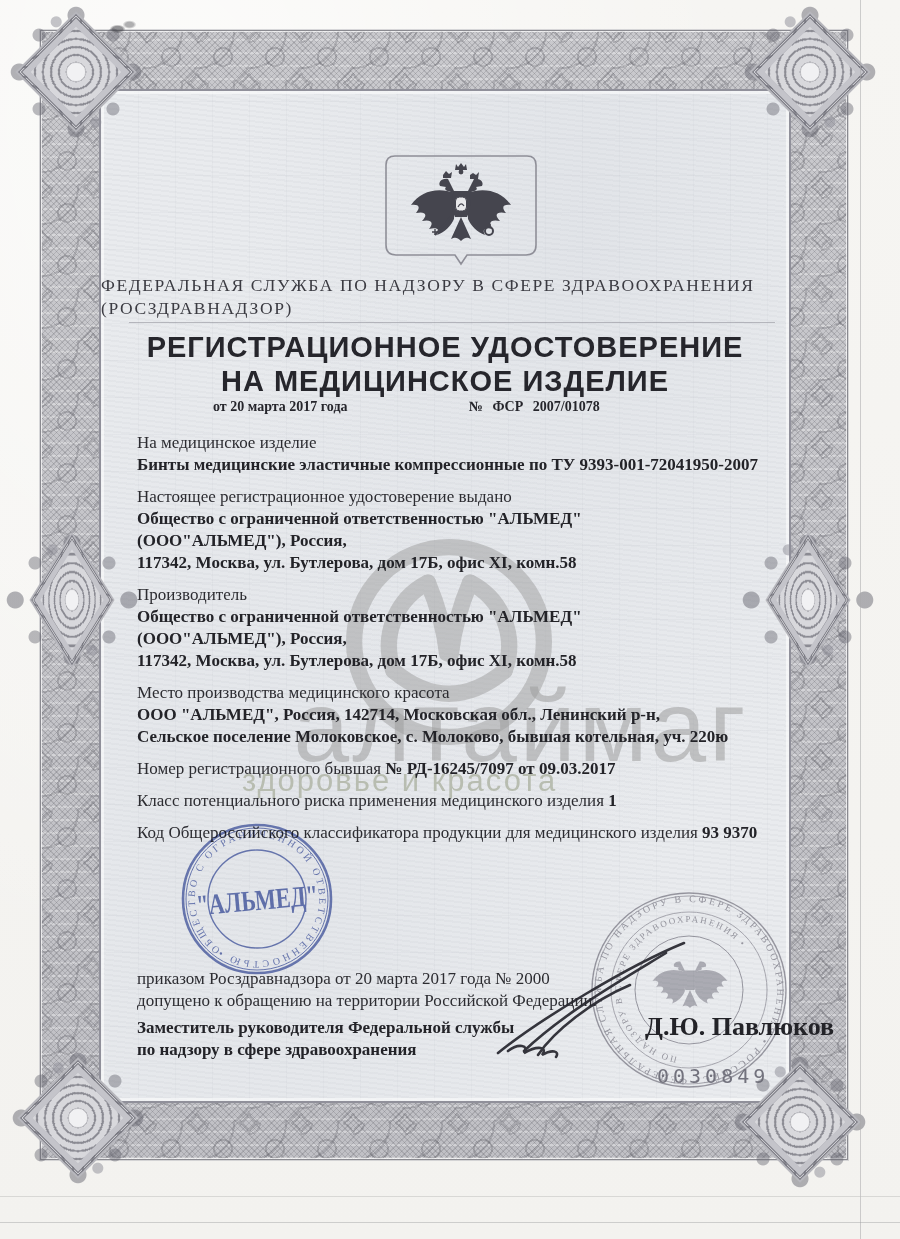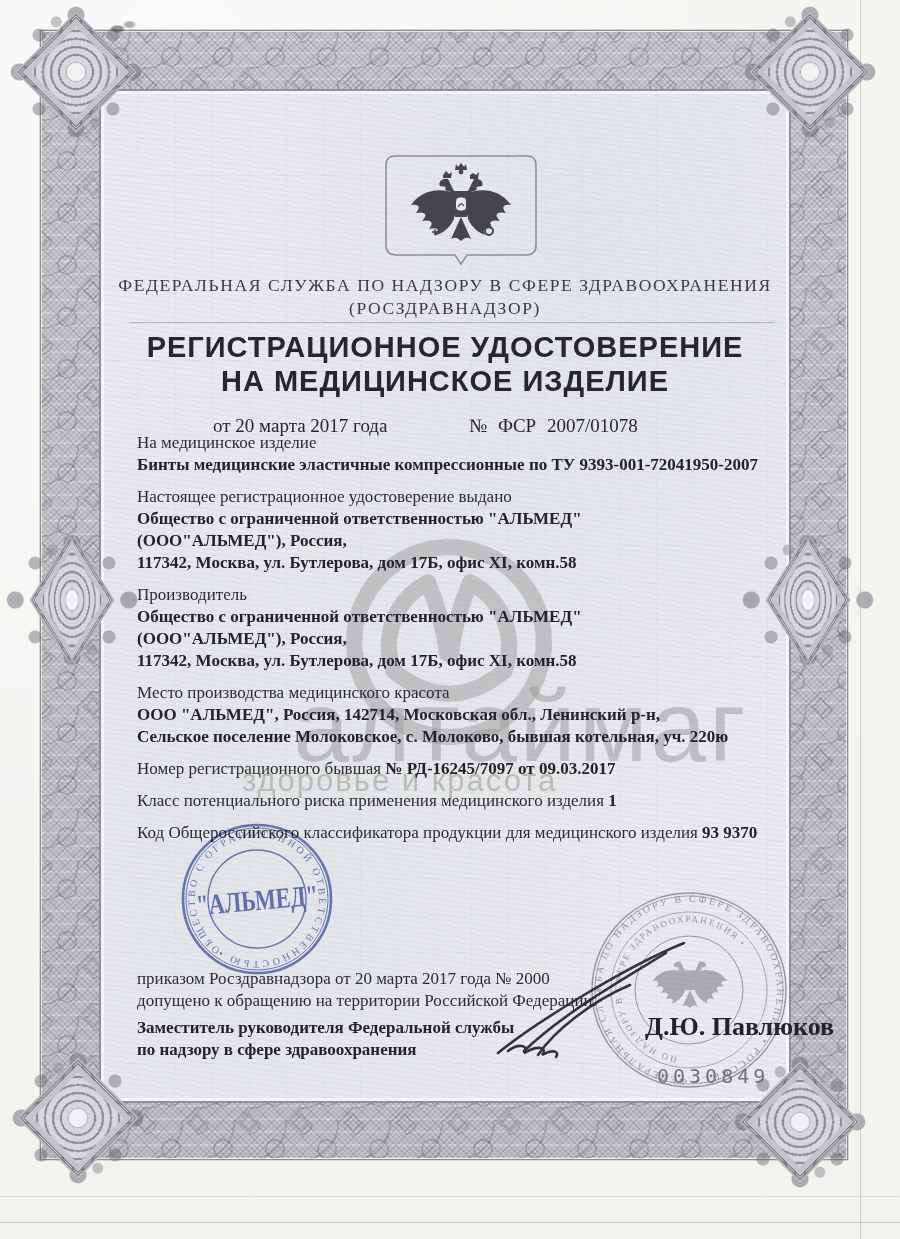--- a/index.html
+++ b/index.html
@@ -42,28 +42,28 @@
     radial-gradient(circle at 65% 88%, rgba(140,140,150,.5) 0 5px, transparent 6px);}
   .orn-core{position:absolute;left:50%;top:50%;width:76px;height:76px;
     transform:translate(-50%,-50%) rotate(45deg);
     background:
       radial-gradient(circle at 50% 50%, #f1f1f3 0 9px, transparent 10px),
       repeating-radial-gradient(circle at 50% 50%, #8b8b93 0 2px, #d8d8dc 2px 8px);
     border:3px double #73737c;box-shadow:0 0 0 2px #b7b7bd, inset 0 0 0 6px #c4c4ca;}
   .orn.side .orn-core{transform:translate(-50%,-50%) scale(.7,1.12) rotate(45deg);}
   
   .emblem{position:absolute;left:282px;top:62px;width:156px;height:116px;z-index:2;}
-  .agency{position:absolute;left:0;width:100%;text-align:center;color:#3b3b42;
+  .agency{position:absolute;left:0;width:100%;text-align:left;color:#3b3b42;
     font-size:17.5px;letter-spacing:1.6px;z-index:2;}
   .divider{position:absolute;left:28px;top:231px;width:646px;height:1px;
     background:rgba(140,140,150,.55);z-index:2;}
   .title{position:absolute;left:0;width:100%;text-align:center;color:#26262c;
     font-family:"Liberation Sans", sans-serif;font-weight:700;font-size:29px;letter-spacing:1px;z-index:2;}
-  .daterow{position:absolute;left:0;top:324px;width:100%;height:24px;z-index:2;
-    font-weight:400;font-size:19px;color:#26262c;}
+  .daterow{position:absolute;left:0;top:308px;width:100%;height:24px;z-index:2;
+    font-weight:700;font-size:14px;color:#26262c;}
   .daterow .date{position:absolute;left:112px;}
   .daterow .num{position:absolute;left:368px;word-spacing:6px;}
   
   .content{position:absolute;left:36px;top:341px;right:0;z-index:2;color:#2c2c31;}
   .para{margin:0 0 10px 0;}
   .ln{font-size:17px;line-height:22px;white-space:nowrap;}
   .b, b{font-weight:700;color:#232328;font-family:Liberation Serif, serif;}
   
   .footer{position:absolute;left:36px;top:861px;z-index:2;color:#2c2c31;margin-top:16px;}
   .footer .ln{font-size:17px;line-height:22px;}

